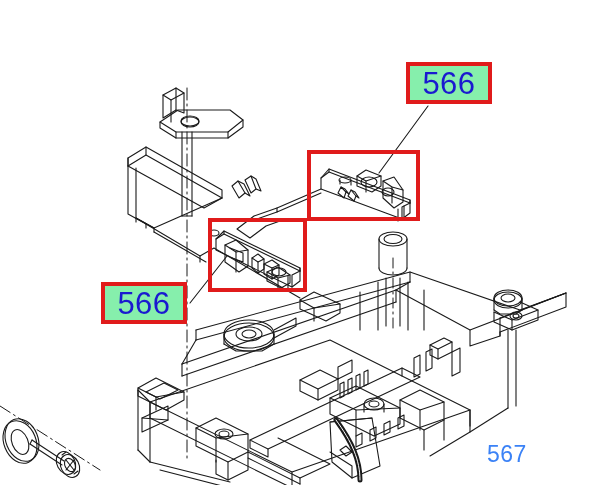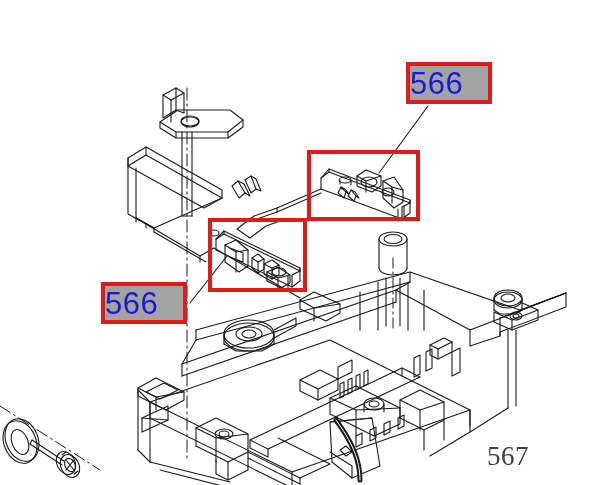--- a/index.html
+++ b/index.html
@@ -20,40 +20,40 @@
   #diagram-svg {
     position: absolute;
     left: 0;
     top: 0;
     width: 600px;
     height: 485px;
   }
   
   .callout-box {
     position: absolute;
-    background: #a3a3a3;
+    background: #86efac;
     border: 4px solid #e01b1b;
     box-sizing: border-box;
     display: flex;
     align-items: center;
-    justify-content: flex-start;
+    justify-content: center;
     line-height: 1;
   }
   .callout-text {
     color: #1a1ad0;
     font-family: "Liberation Sans", sans-serif;
     font-size: 31px;
     font-weight: 400;
     letter-spacing: 0.5px;
   }
   .plain-label {
     position: absolute;
-    color: #404040;
-    font-family: Liberation Serif, serif;
-    font-size: 27px;
+    color: #3b82f6;
+    font-family: Liberation Sans, sans-serif;
+    font-size: 23px;
     font-weight: 400;
     line-height: 1;
     letter-spacing: 0.5px;
   }
   
   .highlight-rect {
     position: absolute;
     border: 4px solid #e01b1b;
     box-sizing: border-box;
     background: transparent;

